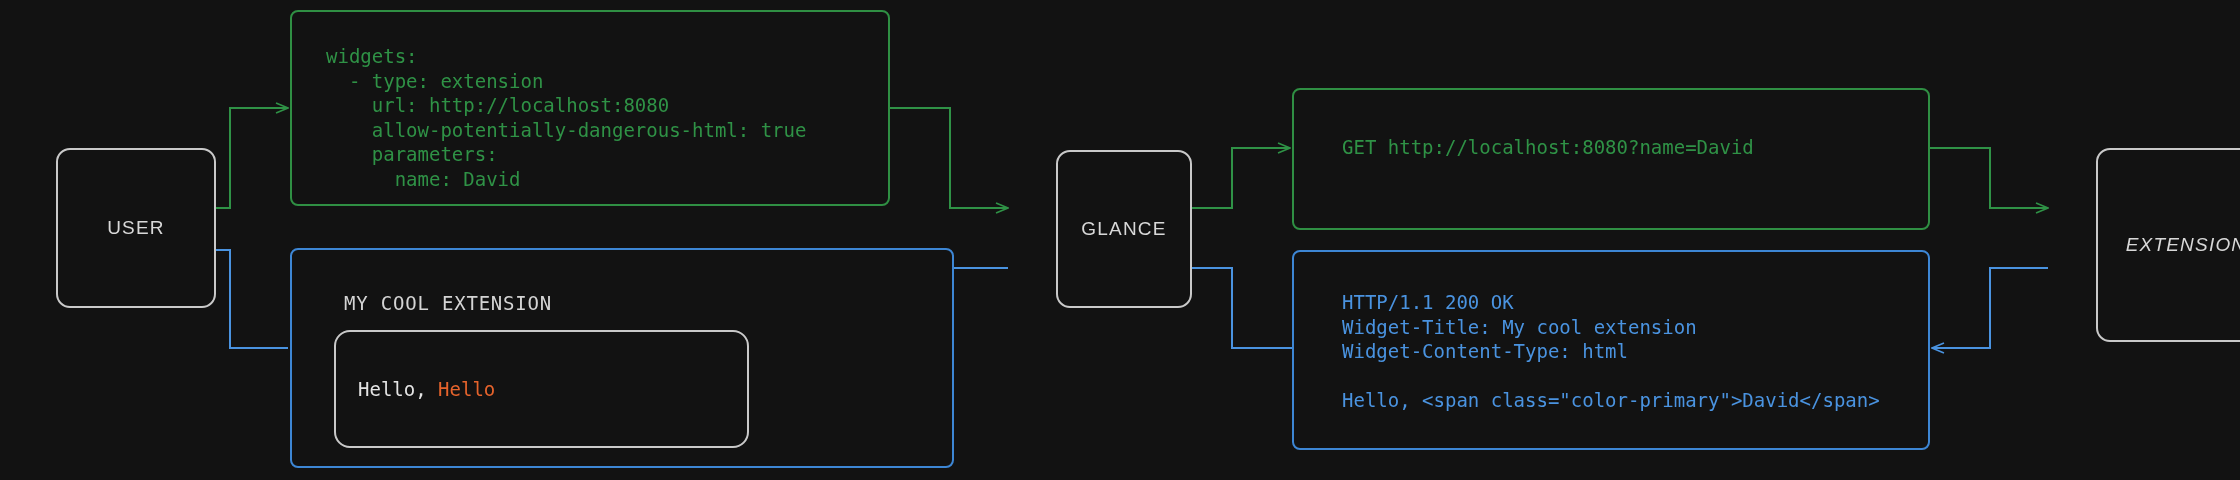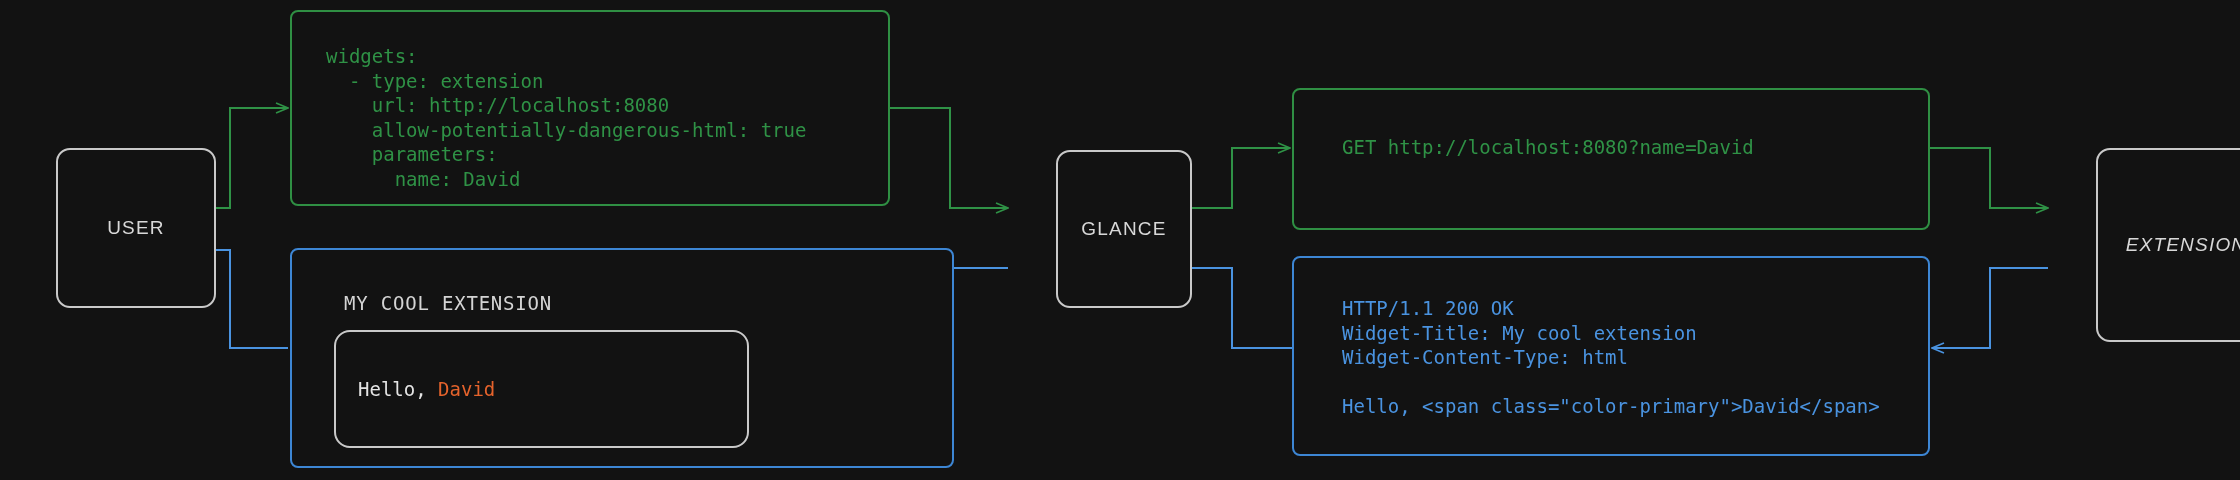--- a/index.html
+++ b/index.html
@@ -66,21 +66,21 @@
   }
   .code.green { color: #2f9246; }
   .code.blue  { color: #4a93e0; }
 
   #panel-yaml     { left: 290px;  top: 10px;  width: 600px; height: 196px; }
   #panel-yaml .code { position: absolute; left: 34px; top: 32px; }
 
   #panel-request  { left: 1292px; top: 88px;  width: 638px; height: 142px; }
   #panel-request .code { position: absolute; left: 48px; top: 45px; }
 
-  #panel-response { left: 1292px; top: 256px; width: 638px; height: 200px; }
+  #panel-response { left: 1292px; top: 250px; width: 638px; height: 200px; }
   #panel-response .code { position: absolute; left: 48px; top: 38px; }
 
   
   #panel-widget { left: 290px; top: 248px; width: 664px; height: 220px; }
   #widget-title {
     position: absolute;
     left: 52px;
     top: 42px;
     font-family: "DejaVu Sans Mono", monospace;
     font-size: 19px;
@@ -170,17 +170,17 @@
     <pre class="code blue">HTTP/1.1 200 OK
 Widget-Title: My cool extension
 Widget-Content-Type: html
 
 Hello, &lt;span class="color-primary"&gt;David&lt;/span&gt;</pre>
   </div>
 
   <div class="panel blue" id="panel-widget">
     <div id="widget-title">MY COOL EXTENSION</div>
     <div id="widget-card">
-      <div id="widget-card-text"><span>Hello, </span><span class="accent">David</span></div>
+      <div id="widget-card-text"><span>Hello, </span><span class="accent">Hello</span></div>
     </div>
   </div>
 
 </div>
 
 </body></html>

